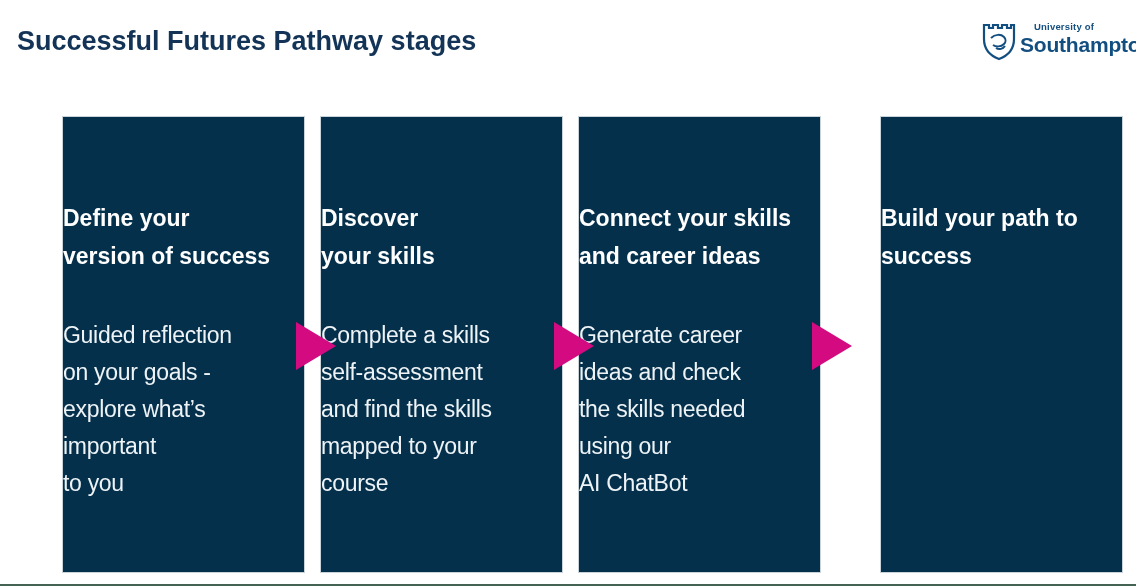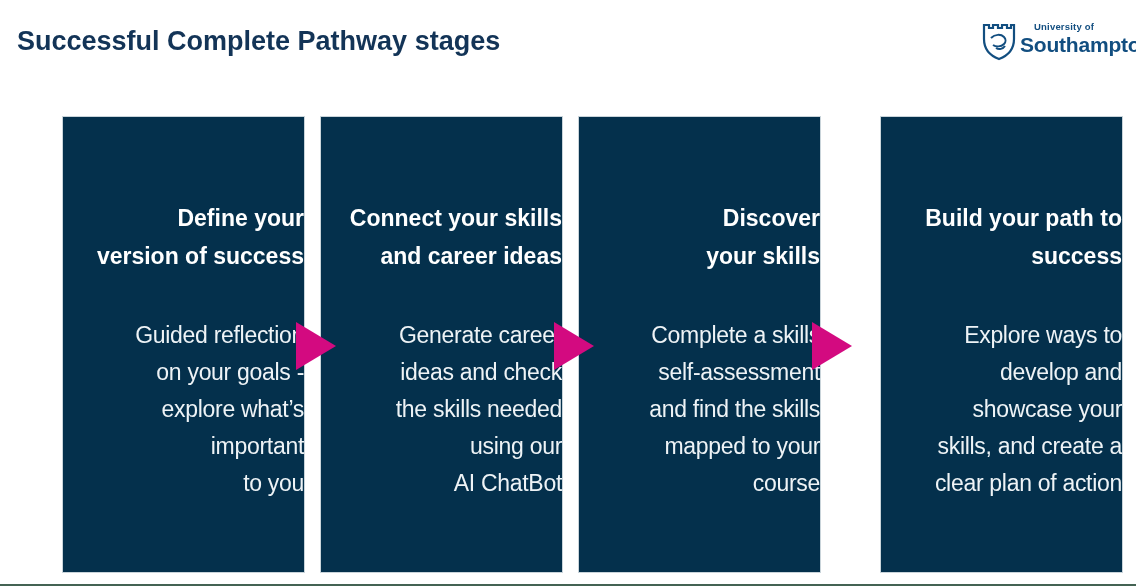--- a/index.html
+++ b/index.html
@@ -54,21 +54,21 @@
     left:62px;top:116px;
     width:1009px;height:457px;
   }
   .stage-box{
     position:absolute;
     top:0;
     width:243px;height:457px;
     background:var(--navy);
     border:1px solid #c9d4da;
     color:#ffffff;
-    text-align:right;
+    text-align:left;
   }
   .stage-box:nth-of-type(1){left:0;}
   .stage-box:nth-of-type(2){left:258px;}
   .stage-box:nth-of-type(3){left:516px;}
   .stage-box:nth-of-type(4){left:818px;}
   .stage-heading{
     margin-top:82px;
     font-size:23px;
     font-weight:bold;
     line-height:38px;
@@ -98,21 +98,21 @@
   .bottom-line{
     position:absolute;
     left:0;top:584px;
     width:1136px;height:2px;
     background:var(--line);
   }
 </style>
 </head>
 <body>
 
-<h1 class="slide-title">Successful Complete Pathway stages</h1>
+<h1 class="slide-title">Successful Futures Pathway stages</h1>
 
 <div class="logo">
   <span>
     <svg width="34" height="40" viewBox="0 0 34 40">
       <path d="M2 3 h5 v3 h4 v-3 h5 v3 h4 v-3 h5 v3 h4 v-3 h3 v14 c0 11 -7 17 -15 20 c-8 -3 -15 -9 -15 -20 z" fill="none" stroke="#124e80" stroke-width="2.2"></path>
       <path d="M9 16 c4 -4 10 -4 13 -1 c2 2 2 5 0 7 c-3 3 -8 3 -11 1 m3 3 c3 2 7 1 9 -2" fill="none" stroke="#124e80" stroke-width="2"></path>
     </svg>
   </span>
   <span class="logo-text">
     <div class="l1">University of</div>
@@ -126,47 +126,42 @@
     <div class="stage-heading">Define your
 version of success</div>
     <div class="stage-description">Guided reflection
 on your goals -
 explore what’s
 important
 to you</div>
   </div>
 
   <div class="stage-box">
+    <div class="stage-heading">Discover
+your skills</div>
+    <div class="stage-description">Complete a skills
+self-assessment
+and find the skills
+mapped to your
+course</div>
+  </div>
+
+  <div class="stage-box">
     <div class="stage-heading">Connect your skills
 and career ideas</div>
     <div class="stage-description">Generate career
 ideas and check
 the skills needed
 using our
 AI ChatBot</div>
   </div>
 
   <div class="stage-box">
-    <div class="stage-heading">Discover
-your skills</div>
-    <div class="stage-description">Complete a skills
-self-assessment
-and find the skills
-mapped to your
-course</div>
-  </div>
-
-  <div class="stage-box">
     <div class="stage-heading">Build your path to
 success</div>
-    <div class="stage-description">Explore ways to
-develop and
-showcase your
-skills, and create a
-clear plan of action</div>
   </div>
 
   <div class="flow-arrow a1"></div>
   <div class="flow-arrow a2"></div>
   <div class="flow-arrow a3"></div>
 
 </div>
 
 <div class="bottom-line"></div>
 

